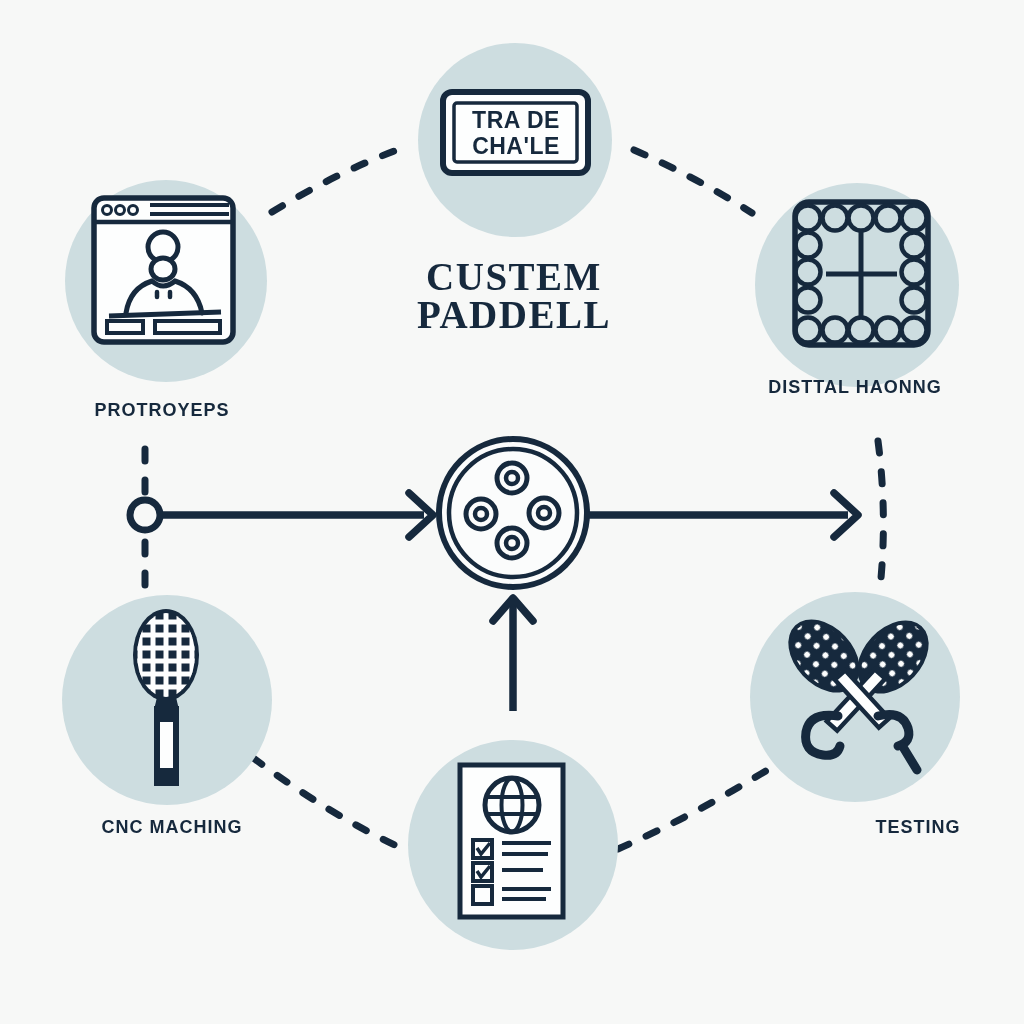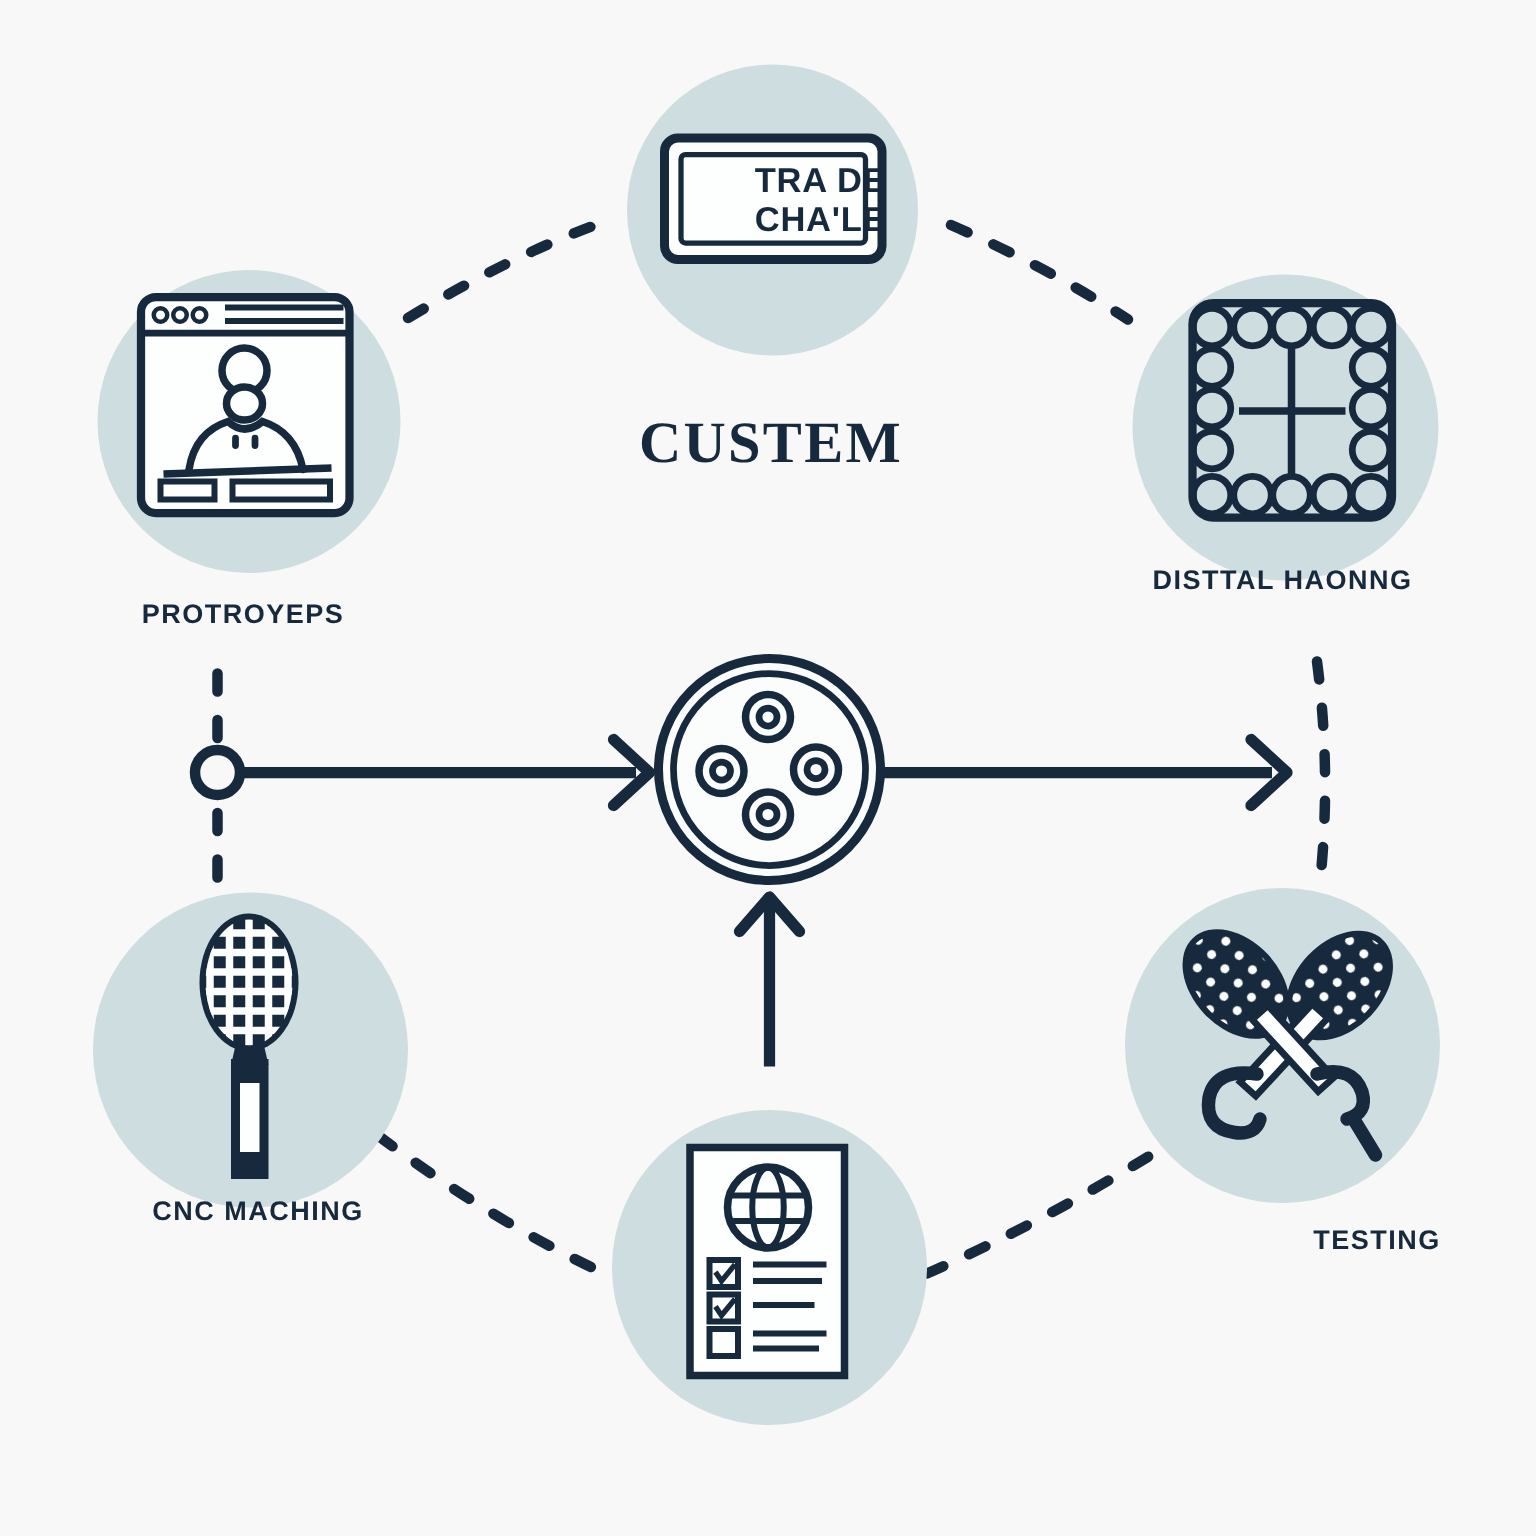--- a/index.html
+++ b/index.html
@@ -27,21 +27,20 @@
     line-height:38px;
     letter-spacing:1.5px;
     white-space:normal;
     width:300px;
     font-family:Liberation Serif, serif;
   }
   .sign-text{
     font-size:23px;
     line-height:26px;
     letter-spacing:0.5px;
-    margin-left:31px;
   }
 </style>
 </head>
 <body>
 
 <div class="stage">
 
 <svg width="1024" height="1024" viewBox="0 0 1024 1024">
   <defs>
     <clipPath id="racketHeadClip">
@@ -202,20 +201,21 @@
   </g>
 </svg>
 
 <div class="lbl sign-text" style="left:516px;top:133px;">
   <div>TRA DE</div>
   <div>CHA'LE</div>
 </div>
 
 <div class="lbl title" style="left:514px;top:296px;">
   <div>CUSTEM</div>
+  <div>PADDELL</div>
 </div>
 
 <div class="lbl node-label" style="left:162px;top:410px;">PROTROYEPS</div>
 <div class="lbl node-label" style="left:855px;top:387px;">DISTTAL HAONNG</div>
-<div class="lbl node-label" style="left:172px;top:808px;">CNC MACHING</div>
+<div class="lbl node-label" style="left:172px;top:827px;">CNC MACHING</div>
 <div class="lbl node-label" style="left:918px;top:827px;">TESTING</div>
 
 </div>
 
 </body></html>

